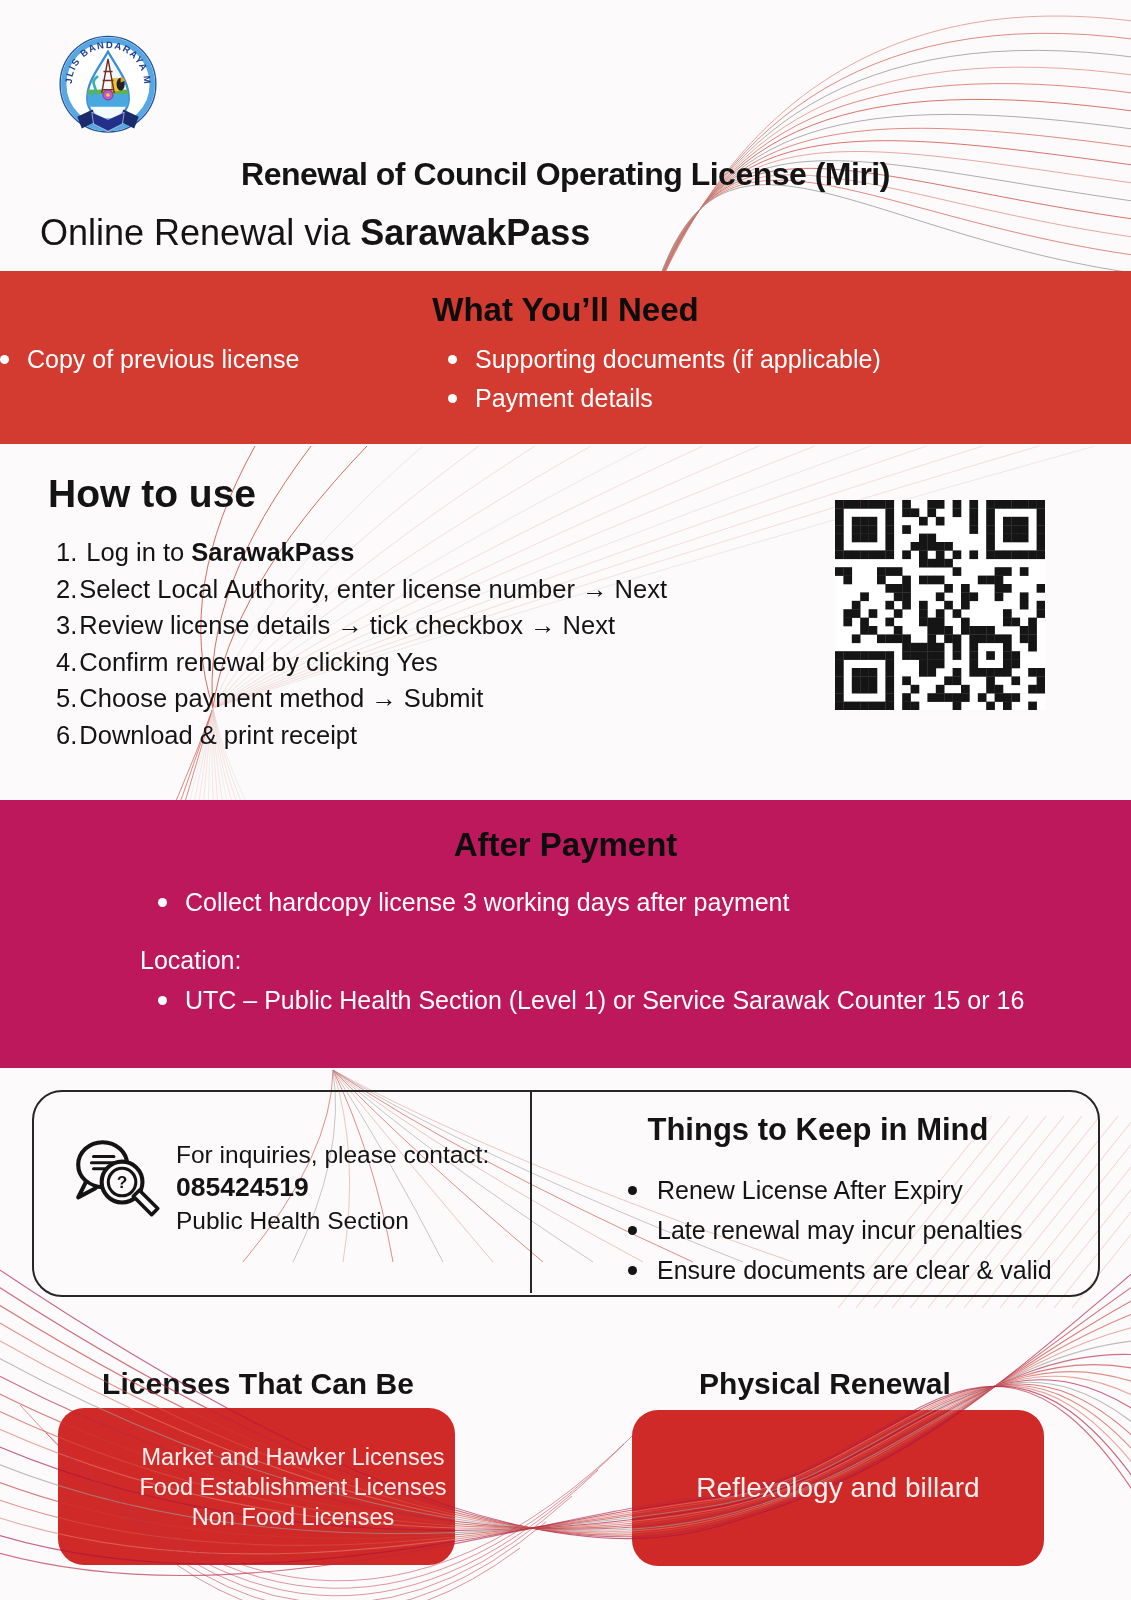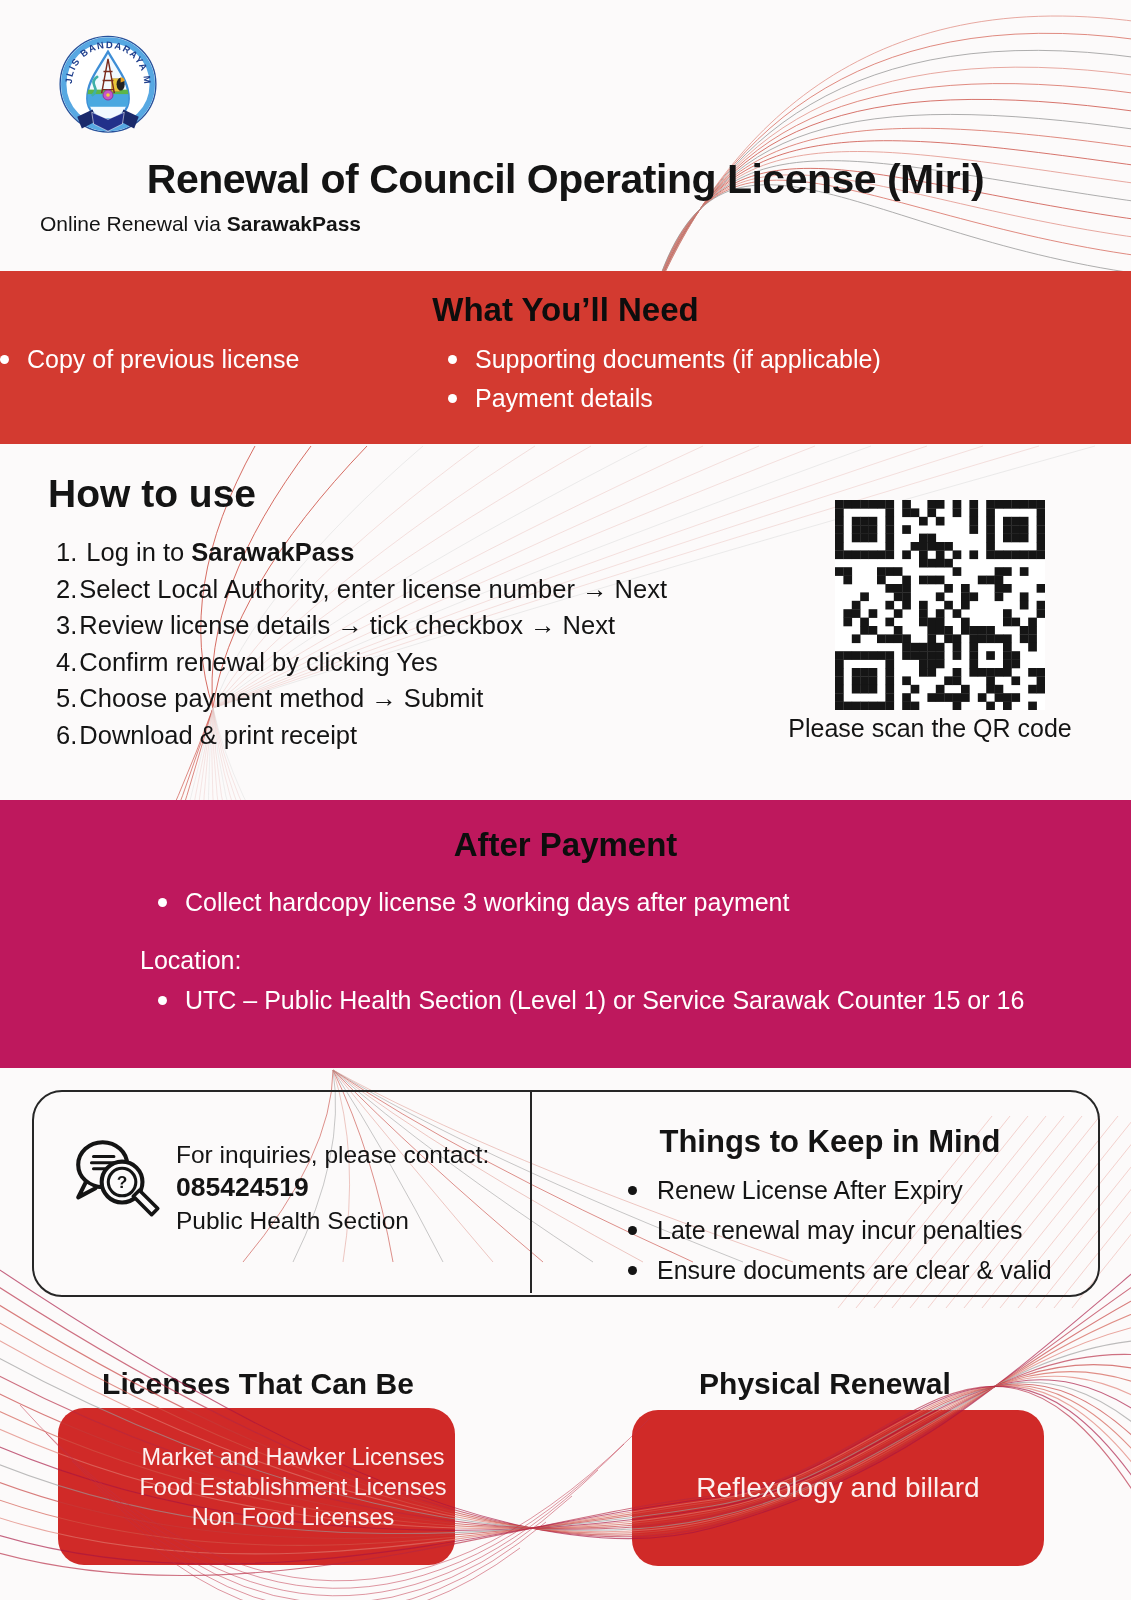--- a/index.html
+++ b/index.html
@@ -4,23 +4,23 @@
 <style>
   html,body{margin:0;padding:0;}
   #poster{position:relative;width:1131px;height:1600px;background:#fcfafa;overflow:hidden;
           font-family:"Liberation Sans", sans-serif;color:#141414;}
   .decor{position:absolute;left:0;top:0;width:1131px;height:1600px;pointer-events:none;}
   #decor-bg{z-index:0;}
   #decor-ov{z-index:3;}
   .abs{position:absolute;}
   
   #logo{left:52px;top:26px;width:112px;height:120px;z-index:2;}
-  #title{left:0;top:156px;width:1131px;text-align:center;font-size:41px;font-weight:800;
+  #title{left:0;top:156px;width:1131px;text-align:center;font-size:32px;font-weight:800;
          letter-spacing:-0.5px;z-index:2;margin:0;}
-  #subtitle{left:40px;top:212px;font-size:21px;z-index:2;}
+  #subtitle{left:40px;top:212px;font-size:36px;z-index:2;}
   
   .banner{left:0;width:1131px;z-index:2;color:#fff;}
   #banner-need{top:271px;height:173px;}
   #banner-pay{top:800px;height:268px;}
   .banner h2{margin:0;text-align:center;font-size:33px;font-weight:800;color:#0d0d0d;}
   #banner-need h2{padding-top:20px;}
   #banner-pay h2{padding-top:26px;}
   .need-cols{display:flex;margin-top:16px;font-size:25px;}
   .need-cols ul{list-style:none;margin:0;padding:0;}
   .need-cols li{margin-bottom:10px;display:flex;align-items:baseline;}
@@ -42,21 +42,21 @@
   #pay-loc{position:absolute;left:140px;top:146px;font-size:25px;}
   #pay-b2{left:158px;top:186px;}
   
   #infobox{left:32px;top:1090px;width:1064px;height:203px;border:2px solid #262626;
            border-radius:30px;z-index:1;background:transparent;}
   #divider{left:530px;top:1090px;width:2px;height:203px;background:#262626;z-index:1;}
   #c-icon{left:68px;top:1128px;width:102px;height:102px;z-index:2;}
   #c-text{left:176px;top:1138px;font-size:24.5px;line-height:33px;z-index:2;}
   #c-text .phone{font-weight:800;font-size:26.5px;}
   #things-h{left:560px;top:1112px;width:516px;text-align:center;font-size:31px;
-            font-weight:800;margin:12px;z-index:2;}
+            font-weight:800;margin:0;z-index:2;}
   #things-ul{left:628px;top:1176px;list-style:none;margin:0;padding:0;font-size:25px;z-index:2;}
   #things-ul li{margin-bottom:11px;display:flex;align-items:baseline;}
   #things-ul .dot{margin-right:20px;}
   
   .bot-h{text-align:center;font-size:30px;font-weight:700;line-height:39px;z-index:2;margin-top:48px;}
   #bh-left{left:78px;top:1316px;width:360px;}
   #bh-right{left:640px;top:1316px;width:370px;}
   .redbox{border-radius:26px;z-index:2;}
   #rb-left{left:58px;top:1408px;width:397px;height:157px;}
   #rb-right{left:632px;top:1410px;width:412px;height:156px;}
@@ -489,21 +489,20 @@
       <rect x="159.6" y="193.20000000000002" width="8.700000000000001" height="8.700000000000001" fill="#151515"></rect>
       <rect x="168" y="193.20000000000002" width="8.700000000000001" height="8.700000000000001" fill="#151515"></rect>
       <rect x="176.4" y="193.20000000000002" width="8.700000000000001" height="8.700000000000001" fill="#151515"></rect>
       <rect x="67.2" y="201.60000000000002" width="8.700000000000001" height="8.700000000000001" fill="#151515"></rect>
       <rect x="75.60000000000001" y="201.60000000000002" width="8.700000000000001" height="8.700000000000001" fill="#151515"></rect>
       <rect x="117.60000000000001" y="201.60000000000002" width="8.700000000000001" height="8.700000000000001" fill="#151515"></rect>
       <rect x="151.20000000000002" y="201.60000000000002" width="8.700000000000001" height="8.700000000000001" fill="#151515"></rect>
       <rect x="168" y="201.60000000000002" width="8.700000000000001" height="8.700000000000001" fill="#151515"></rect>
       <rect x="193.20000000000002" y="201.60000000000002" width="8.700000000000001" height="8.700000000000001" fill="#151515"></rect>
     </svg>
-  <div id="qr-cap" class="abs">Please scan the QR code</div>
 
   <section id="banner-pay" class="banner abs" style="background: #be185d;">
     <h2>After Payment</h2>
     <div id="pay-b1" class="b-item">
         <span class="dot"></span>
         <span>Collect hardcopy license 3 working days after payment</span>
       </div>
     <div id="pay-loc">Location:</div>
     <div id="pay-b2" class="b-item">
         <span class="dot"></span>

